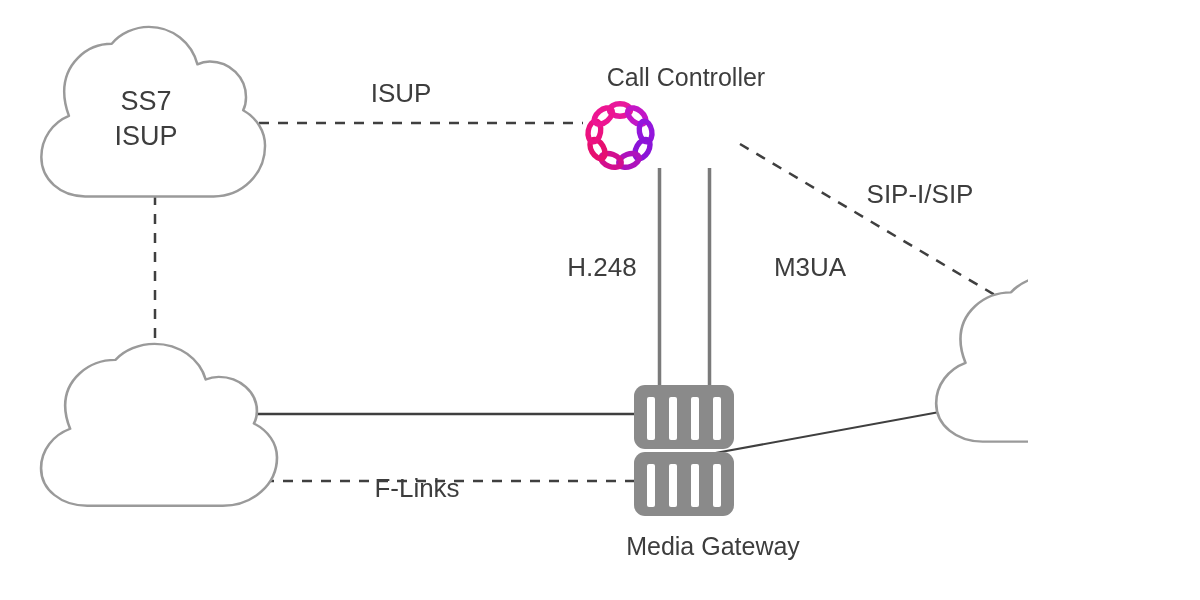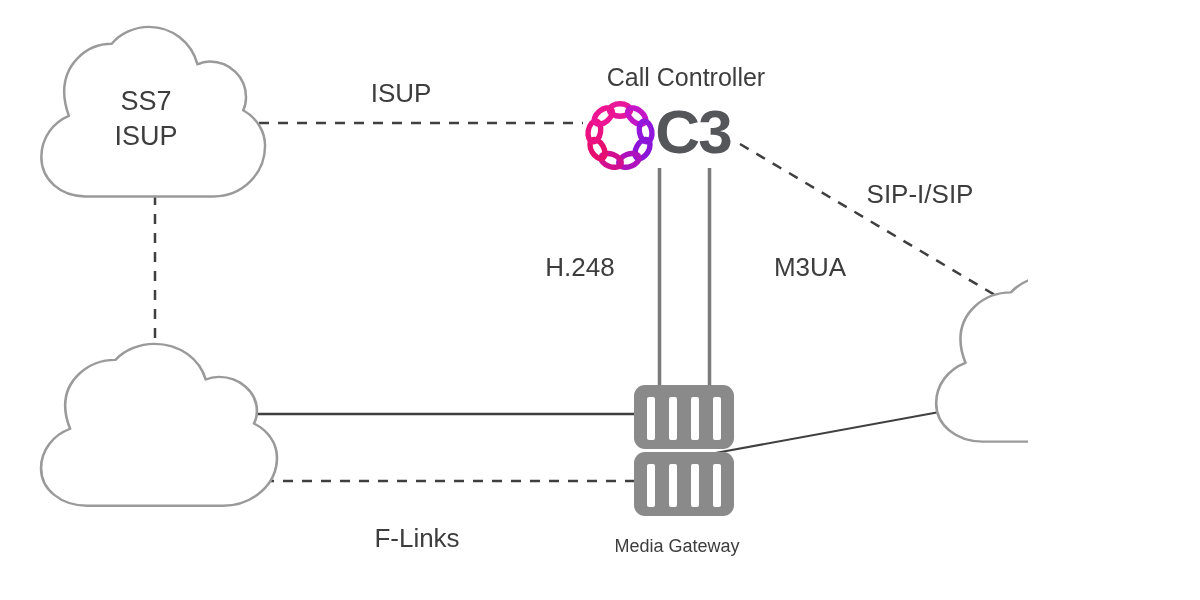--- a/index.html
+++ b/index.html
@@ -75,37 +75,36 @@
       <ellipse cx="61.6" cy="32.5" rx="10.5" ry="6.2" transform="rotate(80 61.6 32.5)" stroke="#9316dc"></ellipse>
       <ellipse cx="58.5" cy="50" rx="10.5" ry="6.2" transform="rotate(120 58.5 50)" stroke="#8a14d8"></ellipse>
       <ellipse cx="44.9" cy="61.4" rx="10.5" ry="6.2" transform="rotate(160 44.9 61.4)" stroke="#ae12bc"></ellipse>
       <ellipse cx="27.1" cy="61.4" rx="10.5" ry="6.2" transform="rotate(200 27.1 61.4)" stroke="#d20f8e"></ellipse>
       <ellipse cx="13.5" cy="50" rx="10.5" ry="6.2" transform="rotate(240 13.5 50)" stroke="#e60f6f"></ellipse>
       <ellipse cx="10.4" cy="32.5" rx="10.5" ry="6.2" transform="rotate(280 10.4 32.5)" stroke="#ec1180"></ellipse>
       <ellipse cx="19.3" cy="17.1" rx="10.5" ry="6.2" transform="rotate(320 19.3 17.1)" stroke="#ed1592"></ellipse>
     </g>
   </svg>
 
-  <div class="c3-wordmark" style="left:693px;top:131px">C3</div>
 
   <svg class="abs" style="left:634px;top:385px" width="100" height="131" viewBox="0 0 100 131">
     <rect x="0" y="0" width="100" height="64" rx="11" fill="#8a8a8a"></rect>
     <rect x="0" y="67" width="100" height="64" rx="11" fill="#8a8a8a"></rect>
     <g>
       <rect class="mg-slot" x="13" y="12" width="8" height="43" rx="2"></rect>
       <rect class="mg-slot" x="35" y="12" width="8" height="43" rx="2"></rect>
       <rect class="mg-slot" x="57" y="12" width="8" height="43" rx="2"></rect>
       <rect class="mg-slot" x="79" y="12" width="8" height="43" rx="2"></rect>
       <rect class="mg-slot" x="13" y="79" width="8" height="43" rx="2"></rect>
       <rect class="mg-slot" x="35" y="79" width="8" height="43" rx="2"></rect>
       <rect class="mg-slot" x="57" y="79" width="8" height="43" rx="2"></rect>
       <rect class="mg-slot" x="79" y="79" width="8" height="43" rx="2"></rect>
     </g>
   </svg>
-  <div class="lbl" style="left:677px;top:546px;font-size:18px">Media Gateway</div>
+  <div class="lbl" style="left:713px;top:546px;font-size:25px">Media Gateway</div>
 
   <div class="lbl" style="left:401px;top:93px">ISUP</div>
   <div class="lbl" style="left:920px;top:194px">SIP-I/SIP</div>
-  <div class="lbl" style="left:580px;top:267px">H.248</div>
+  <div class="lbl" style="left:602px;top:267px">H.248</div>
   <div class="lbl" style="left:810px;top:267px">M3UA</div>
-  <div class="lbl" style="left:417px;top:538px">F-Links</div>
+  <div class="lbl" style="left:417px;top:488px">F-Links</div>
 
 </div>
 
 </body></html>

